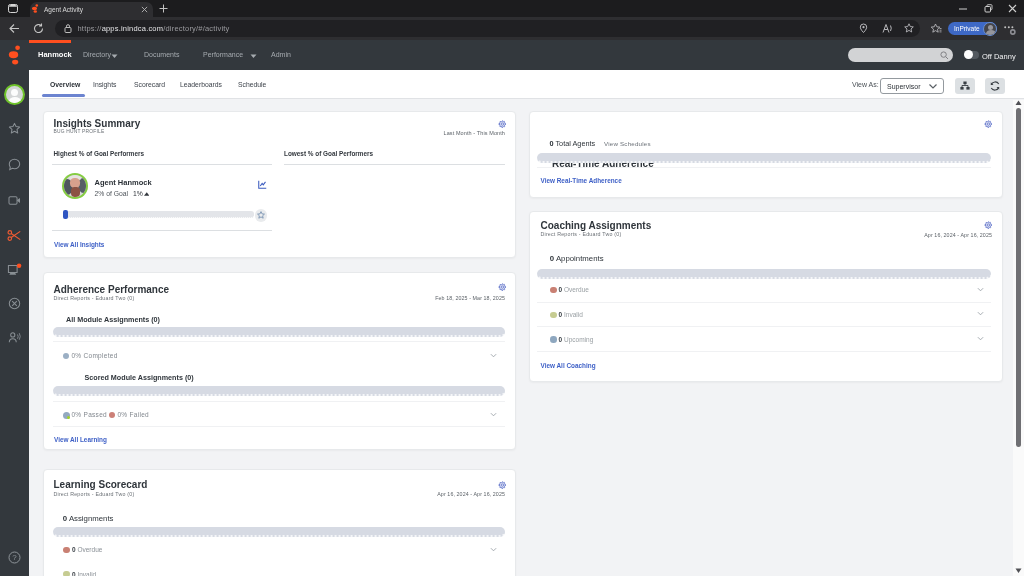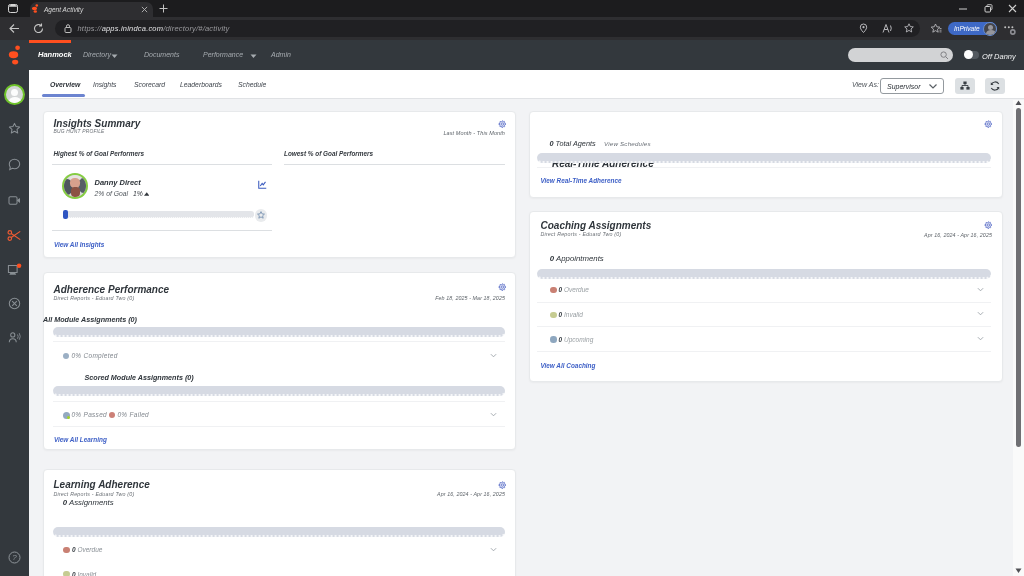--- a/index.html
+++ b/index.html
@@ -1,17 +1,17 @@
 <!DOCTYPE html>
 <html><head>
 <meta charset="utf-8">
 <style>
   * { margin:0; padding:0; box-sizing:border-box; }
   html,body { width:1024px; height:576px; overflow:hidden; }
-  #root { position:relative; width:1024px; height:576px; font-family:"Liberation Sans", sans-serif; background:#f2f3f5;font-style:italic; }
+  #root { position:relative; width:1024px; height:576px; font-family:"Liberation Sans", sans-serif; background:#f2f3f5; }
   .abs { position:absolute; }
   #titlebar { left:0; top:0; width:1024px; height:17px; background:#1c1c1e; }
   #tab { left:30px; top:2px; width:123px; height:15px; background:#2e2e31; border-radius:7px 7px 0 0; }
   #toolbar { left:0; top:17px; width:1024px; height:23px; background:#2e2e31; }
   #urlpill { left:55px; top:20px; width:865px; height:17px; background:#202023; border-radius:9px; }
   #appnav { left:0; top:40px; width:1024px; height:30px; background:#33383d; }
   #sidebar { left:0; top:40px; width:29px; height:536px; background:#33383d; }
   #subnav { left:29px; top:70px; width:995px; height:29px; background:#fff; border-bottom:1px solid #e0e2e5; }
   .card { position:absolute; background:#fff; border:1px solid #e7e9eb; border-radius:4px; box-shadow:0 1px 2px rgba(0,0,0,0.04); }
   .ttl { position:absolute; font-size:10px; font-weight:bold; color:#2f353b; }
@@ -217,21 +217,21 @@
   <div class="abs" style="left:52px; top:164px; width:220px; height:1px; background:#dcdfe2;"></div>
   <div class="abs" style="left:284px; top:164px; width:221px; height:1px; background:#dcdfe2;"></div>
   <div class="abs" style="left:62px; top:173px; width:26px; height:26px; border-radius:50%; background:#85cc42;"></div>
   <div class="abs" style="left:63.8px; top:174.8px; width:22.5px; height:22.5px; border-radius:50%; background:#d7d9da; overflow:hidden;">
     <div class="abs" style="left:-3px; top:4px; width:12px; height:16px; border-radius:50%; background:#4e565e;"></div>
     <div class="abs" style="left:14px; top:3px; width:11px; height:15px; border-radius:50%; background:#565e66;"></div>
     <div class="abs" style="left:5.5px; top:0.5px; width:12px; height:6px; border-radius:50%; background:#e6e3df;"></div>
     <div class="abs" style="left:6.5px; top:3.5px; width:10px; height:9.5px; border-radius:45%; background:#d8a18d;"></div>
     <div class="abs" style="left:7px; top:12.5px; width:9px; height:10px; border-radius:40%; background:#8c5243;"></div>
   </div>
-  <div class="abs" style="left:94.5px; top:178px; font-size:7.5px; font-weight:bold; color:#2b3137;">Danny Direct</div>
+  <div class="abs" style="left:94.5px; top:178px; font-size:7.5px; font-weight:bold; color:#2b3137;">Agent Hanmock</div>
   <div class="abs" style="left:94.5px; top:189.7px; font-size:6.8px; color:#50565c;">2% of Goal</div>
   <div class="abs" style="left:133px; top:189.7px; font-size:6.8px; color:#33383e;">1%</div>
   <svg class="abs" style="left:143.5px; top:192px;" width="5.5" height="4" viewBox="0 0 6 4">
       <path d="M3 0 L6 4 H0 Z" fill="#33383e"></path>
     </svg>
   <svg class="abs" style="left:257.5px; top:180px;" width="9" height="9" viewBox="0 0 12 12">
     <path d="M1 1 V11 H11" fill="none" stroke="#3b5bbf" stroke-width="1.4"></path>
     <path d="M3 8 L5.5 4.5 L7 6.5 L10 2.5" fill="none" stroke="#3b5bbf" stroke-width="1.4"></path>
   </svg>
   <div class="abs" style="left:63px; top:211px; width:191px; height:7px; background:#e3e5e9; border-radius:3px; border-bottom:1.5px dotted rgba(255,255,255,0.95);"></div>
@@ -244,21 +244,21 @@
   <div class="link" style="left:54px; top:241.3px;">View All Insights</div>
 
   <div class="card" style="left:43px; top:272px; width:473px; height:178px;"></div>
   <div class="ttl" style="left:53.5px; top:284px;">Adherence Performance</div>
   <div class="sub" style="left:53.5px; top:294.8px;">Direct Reports - Eduard Two (0)</div>
   <svg class="gear" style="left:497.5px; top:283px;" width="8" height="8" viewBox="0 0 22 22">
     <path fill="none" stroke="#5468c5" stroke-width="2.4" d="M13 2 l0.4 2.4 a7 7 0 0 1 2 0.8 l2 -1.3 1.7 1.7 -1.3 2 a7 7 0 0 1 0.8 2 l2.4 0.4 v2.4 l-2.4 0.4 a7 7 0 0 1 -0.8 2 l1.3 2 -1.7 1.7 -2 -1.3 a7 7 0 0 1 -2 0.8 l-0.4 2.4 h-2.4 l-0.4 -2.4 a7 7 0 0 1 -2 -0.8 l-2 1.3 -1.7 -1.7 1.3 -2 a7 7 0 0 1 -0.8 -2 l-2.4 -0.4 v-2.4 l2.4 -0.4 a7 7 0 0 1 0.8 -2 l-1.3 -2 1.7 -1.7 2 1.3 a7 7 0 0 1 2 -0.8 Z"></path>
     <circle cx="11.8" cy="11.2" r="3.4" fill="none" stroke="#5468c5" stroke-width="2.4"></circle>
   </svg>
   <div class="date" style="left:380px; top:295.3px; width:125px; text-align:right;">Feb 18, 2025 - Mar 18, 2025</div>
-  <div class="sec" style="left:43px; top:314.9px;">All Module Assignments (0)</div>
+  <div class="sec" style="left:66px; top:314.9px;">All Module Assignments (0)</div>
   <div class="bar" style="left:53px; top:326.5px; width:452px; height:10.5px;"></div>
   <div class="hr" style="left:53px; top:341.3px; width:452px;"></div>
   <div class="dot5" style="left:63.3px; top:352.9px; width:6px; height:6px; background:#9bafc4;"></div>
   <div class="rowlbl" style="left:71.4px; top:352.2px;">0% Completed</div>
   <svg class="chev" style="left:490px; top:352px;" viewBox="0 0 8 8">
       <path d="M1 2.5 L4 5.5 L7 2.5" fill="none" stroke="#9aa1a7" stroke-width="1"></path>
     </svg>
   <div class="sec" style="left:53.5px; top:373.4px;padding-left:31px;">Scored Module Assignments (0)</div>
   <div class="bar" style="left:53px; top:385.5px; width:452px; height:10.5px;"></div>
   <div class="hr" style="left:53px; top:401px; width:452px;"></div>
@@ -267,28 +267,28 @@
   <div class="rowlbl" style="left:71.4px; top:411.4px;">0% Passed</div>
   <div class="dot5" style="left:109.1px; top:412.4px; width:6px; height:6px; background:#cc8077;"></div>
   <div class="rowlbl" style="left:117.4px; top:411.4px;">0% Failed</div>
   <svg class="chev" style="left:490px; top:411px;" viewBox="0 0 8 8">
       <path d="M1 2.5 L4 5.5 L7 2.5" fill="none" stroke="#9aa1a7" stroke-width="1"></path>
     </svg>
   <div class="hr" style="left:53px; top:426px; width:452px;"></div>
   <div class="link" style="left:54px; top:435.8px;">View All Learning</div>
 
   <div class="card" style="left:43px; top:469px; width:473px; height:140px;"></div>
-  <div class="ttl" style="left:53.5px; top:479.3px;">Learning Adherence</div>
+  <div class="ttl" style="left:53.5px; top:479.3px;">Learning Scorecard</div>
   <div class="sub" style="left:53.5px; top:490.9px;">Direct Reports - Eduard Two (0)</div>
   <svg class="gear" style="left:497.5px; top:480.5px;" width="8" height="8" viewBox="0 0 22 22">
     <path fill="none" stroke="#5468c5" stroke-width="2.4" d="M13 2 l0.4 2.4 a7 7 0 0 1 2 0.8 l2 -1.3 1.7 1.7 -1.3 2 a7 7 0 0 1 0.8 2 l2.4 0.4 v2.4 l-2.4 0.4 a7 7 0 0 1 -0.8 2 l1.3 2 -1.7 1.7 -2 -1.3 a7 7 0 0 1 -2 0.8 l-0.4 2.4 h-2.4 l-0.4 -2.4 a7 7 0 0 1 -2 -0.8 l-2 1.3 -1.7 -1.7 1.3 -2 a7 7 0 0 1 -0.8 -2 l-2.4 -0.4 v-2.4 l2.4 -0.4 a7 7 0 0 1 0.8 -2 l-1.3 -2 1.7 -1.7 2 1.3 a7 7 0 0 1 2 -0.8 Z"></path>
     <circle cx="11.8" cy="11.2" r="3.4" fill="none" stroke="#5468c5" stroke-width="2.4"></circle>
   </svg>
   <div class="date" style="left:380px; top:491.4px; width:125px; text-align:right;">Apr 16, 2024 - Apr 16, 2025</div>
-  <div class="abs" style="left:62.8px; top:498px; font-size:7.8px; color:#2e343a;"><b>0</b> Assignments</div>
+  <div class="abs" style="left:62.8px; top:514px; font-size:7.8px; color:#2e343a;"><b>0</b> Assignments</div>
   <div class="bar" style="left:53px; top:527px; width:452px; height:10px;"></div>
   <div class="dot6" style="left:63.3px; top:546.9px; background:#c98073;"></div>
   <div class="abs" style="left:72px; top:545.8px; font-size:6.5px;"><span class="b0">0</span> <span style="color:#8a9096;">Overdue</span></div>
   <svg class="chev" style="left:490px; top:546px;" viewBox="0 0 8 8">
       <path d="M1 2.5 L4 5.5 L7 2.5" fill="none" stroke="#9aa1a7" stroke-width="1"></path>
     </svg>
   <div class="dot6" style="left:63.3px; top:570.5px; background:#c6cc92;"></div>
   <div class="abs" style="left:72px; top:570.5px; font-size:6.5px;"><span class="b0">0</span> <span style="color:#8a9096;">Invalid</span></div>
 
   <div class="card" style="left:529px; top:111px; width:474px; height:87px;"></div>

